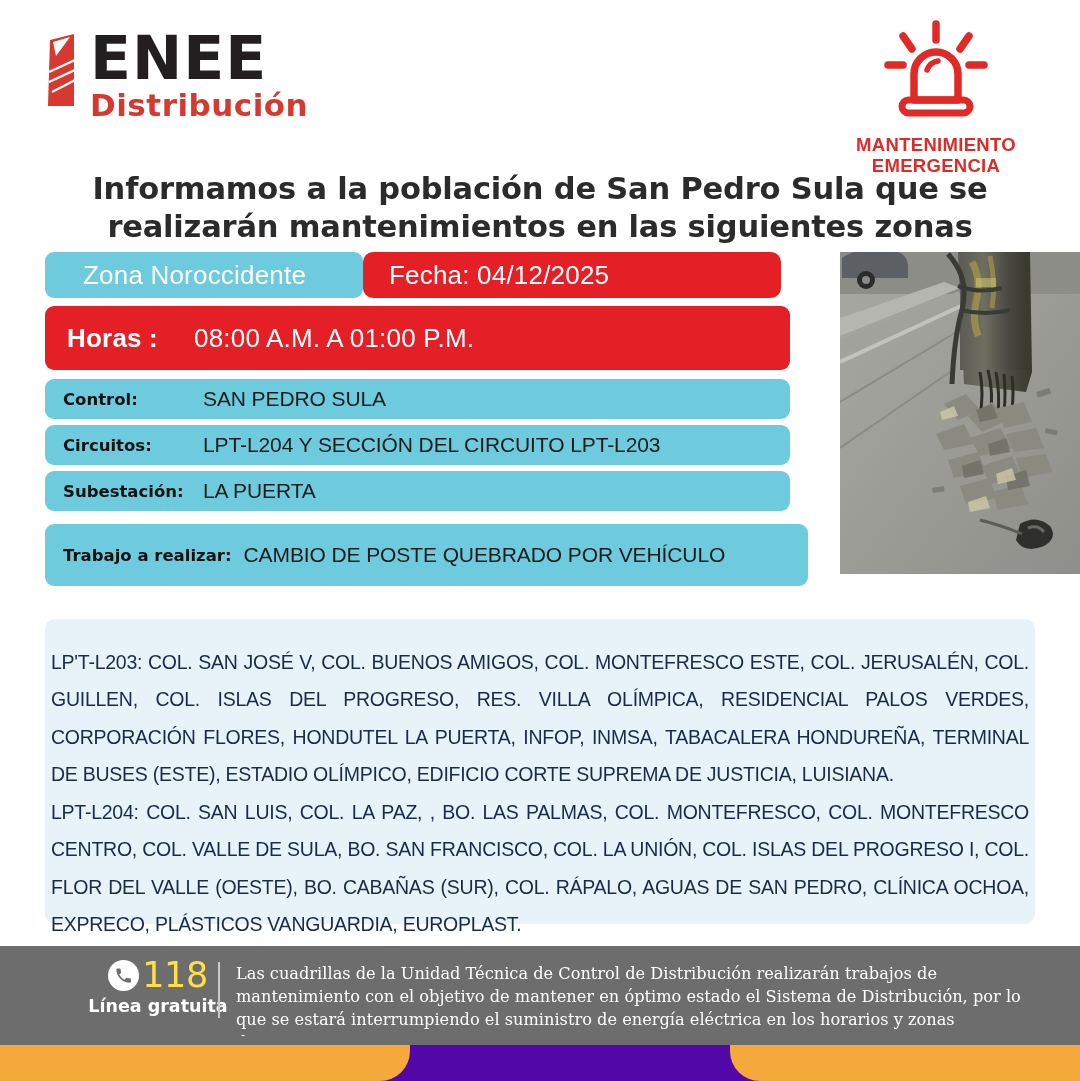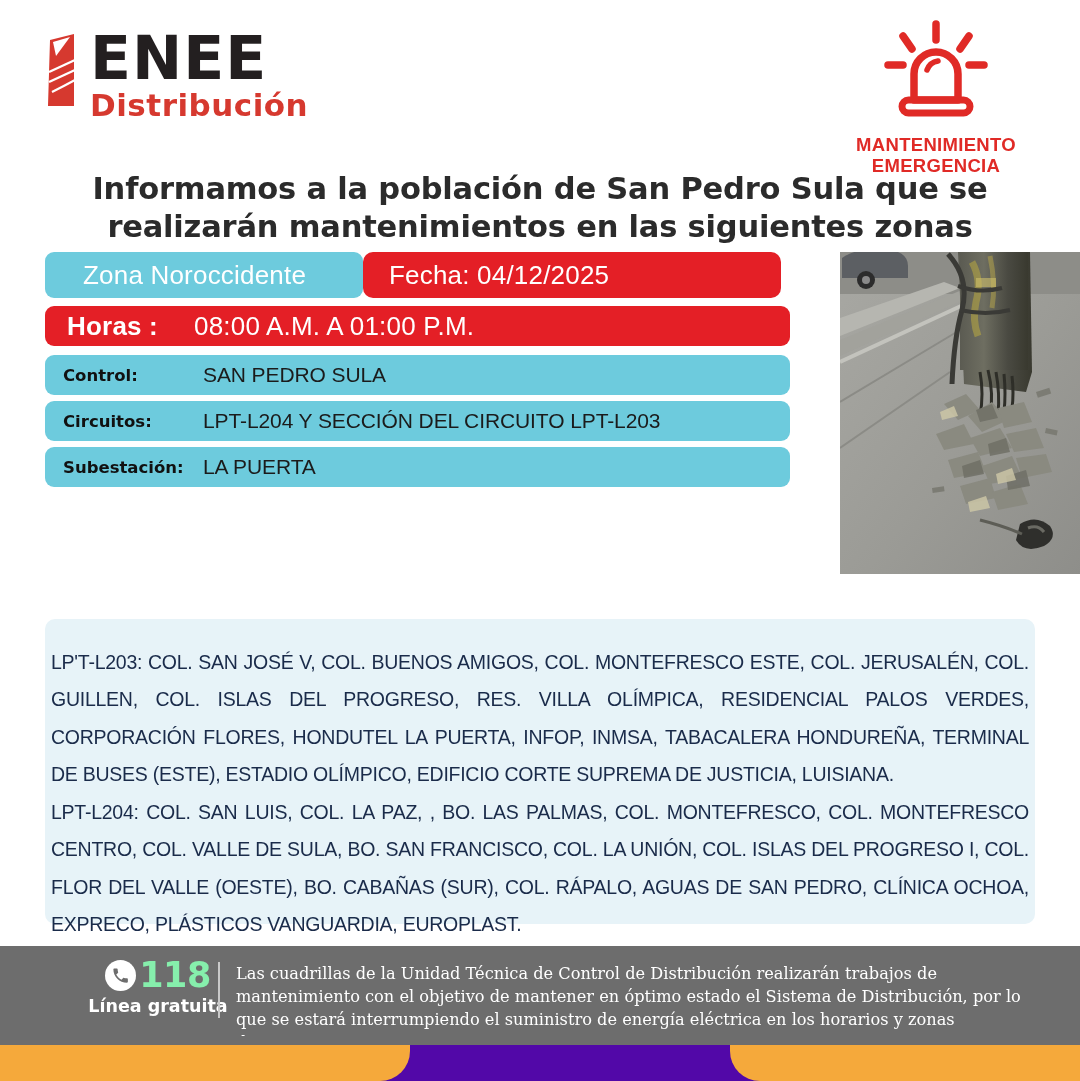--- a/index.html
+++ b/index.html
@@ -65,21 +65,21 @@
     color:#ffffff;font-size:26px;letter-spacing:0.2px;
     font-family:"Liberation Sans",sans-serif;
   }
   .fecha-pill{
     width:418px;height:46px;padding-left:26px;
     color:#ffffff;font-size:26px;letter-spacing:0.2px;
     font-family:"Liberation Sans",sans-serif;
     border-radius:10px;
   }
   .horas-pill{
-    width:745px;height:40px;padding-left:22px;margin-bottom:9px;
+    width:745px;height:64px;padding-left:22px;margin-bottom:9px;
     color:#ffffff;font-size:26px;letter-spacing:0.2px;
     font-family:"Liberation Sans",sans-serif;
   }
   .horas-label{font-weight:bold;margin-right:36px;}
 
   .info-pill{
     width:745px;height:40px;margin-bottom:6px;padding-left:18px;
     color:#1b1b1b;font-size:20px;
   }
   .info-label{
@@ -136,22 +136,22 @@
     position:absolute;left:0;top:946px;width:1080px;height:90px;
     background:#6d6d6d;
   }
   .phone-block{
     position:absolute;left:88px;top:12px;width:140px;text-align:center;color:#fff;
   }
   .phone-row{display:flex;align-items:center;justify-content:center;}
   .phone-icon{width:31px;height:31px;border-radius:50%;background:#fff;
     display:flex;align-items:center;justify-content:center;margin-right:3px;}
   .phone-num{
-    font-family:"DejaVu Sans",sans-serif;font-weight:bold;
-    font-size:35px;line-height:1;color:#86efac;letter-spacing:-0.5px;
+    font-family:"DejaVu Sans",sans-serif;font-weight:normal;
+    font-size:35px;line-height:1;color:#fde047;letter-spacing:-0.5px;
   }
   .phone-sub{
     font-family:"DejaVu Sans",sans-serif;font-weight:bold;
     font-size:17.5px;color:#fff;margin-top:3px;
   }
   .divider{
     position:absolute;left:218px;top:16px;width:2px;height:56px;background:#c9c9c9;
   }
   .disclaimer{
     position:absolute;left:236px;top:16px;width:790px;
@@ -242,20 +242,24 @@
       <div class="pill pill-teal info-pill">
         <span class="info-label lbl-w2">Circuitos:</span>
         <span class="info-value">LPT-L204 Y SECCIÓN DEL CIRCUITO LPT-L203</span>
       </div>
 
       <div class="pill pill-teal info-pill">
         <span class="info-label lbl-w3">Subestación:</span>
         <span class="info-value">LA PUERTA</span>
       </div>
 
+      <div class="trabajo-pill">
+        <span class="info-label" style="width:auto;margin-right:12px;">Trabajo a realizar:</span>
+        <span class="info-value">CAMBIO DE POSTE QUEBRADO POR VEHÍCULO</span>
+      </div>
     </div>
 
     <div class="photo">
       <svg width="240" height="322" viewBox="0 0 240 322">
         <defs>
           <linearGradient id="road" x1="0" y1="0" x2="1" y2="1">
             <stop offset="0%" stop-color="#a8a8a3"></stop>
             <stop offset="55%" stop-color="#9b9b96"></stop>
             <stop offset="100%" stop-color="#8e8e8a"></stop>
           </linearGradient>

